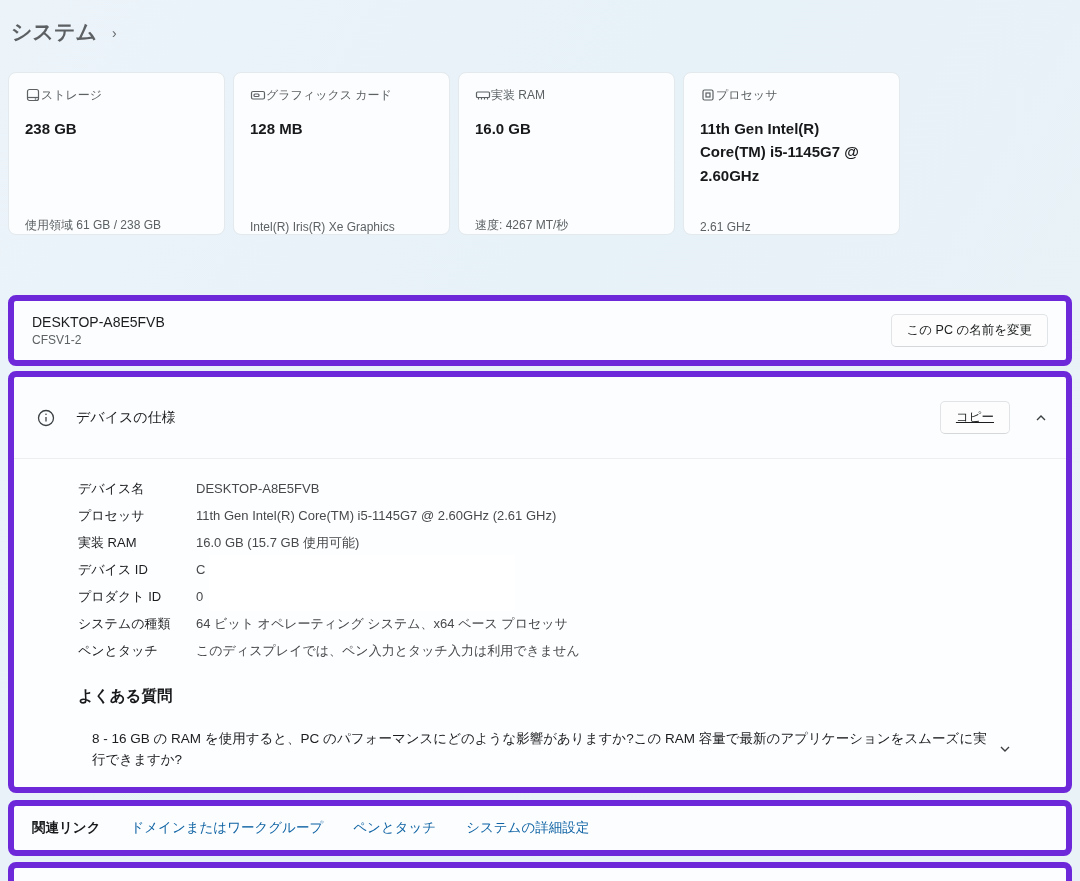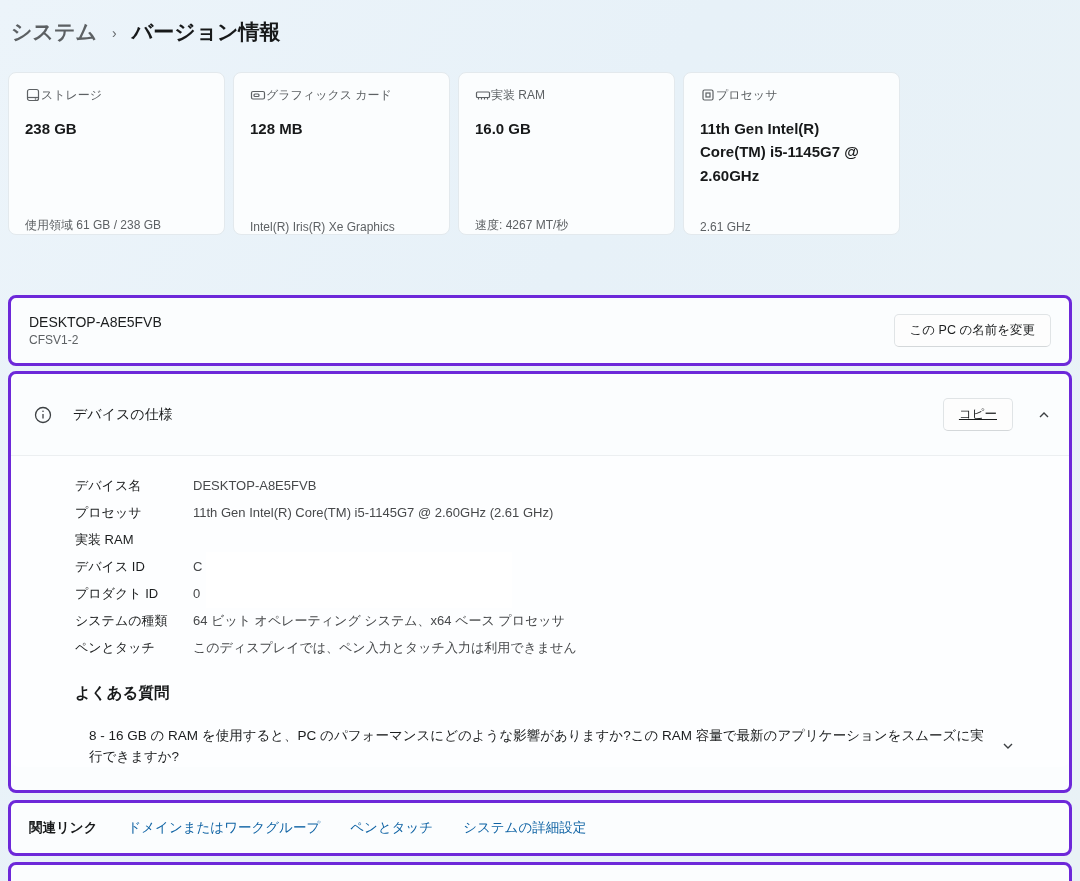--- a/index.html
+++ b/index.html
@@ -15,21 +15,21 @@
   .breadcrumb .sep{ color:#64686b; font-size:14px; font-weight:400; padding-top:2px;}
   .breadcrumb .current{ color:#17191a;}
   
   .cards-row{ position:absolute; left:8px; top:72px; display:flex; gap:8px;}
   .summary-card{ width:217px; height:163px; background:#fbfdfe; border:1px solid #e3e9ed; border-radius:8px; padding:14px 16px; position:relative;}
   .card-head{ display:flex; align-items:flex-start; color:#5d6164; font-size:12px;}
   .card-head svg{ flex:0 0 auto; }
   .card-value{ margin-top:13px; font-size:15px; font-weight:700; color:#17191a; line-height:1.55;}
   .card-detail{ position:absolute; left:16px; right:6px; bottom:0; font-size:12px; color:#5d6164; white-space:nowrap; overflow:hidden;}
   
-  .panel{ position:absolute; left:8px; width:1064px; background:#fbfdfe; border:3px solid #6d28d9; border-radius:8px;}
+  .panel{ position:absolute; left:8px; width:1064px; background:#fbfdfe; border:6px solid #6d28d9; border-radius:8px;}
   
   .device-name-card{ top:295px; height:71px; display:flex; align-items:center; padding:0 18px;}
   .dn-text{ display:flex; flex-direction:column; gap:3px;}
   .dn-name{ font-size:14px; color:#1b1d1e;}
   .dn-sub{ font-size:12px; color:#5d6164;}
   .win-button{ margin-left:auto; background:#fdfdfd; border:1px solid #e0e4e6; border-bottom-color:#d4d8da; border-radius:5px; font-size:12.5px; color:#1b1d1e; padding:7px 15px; cursor:pointer; font-family:inherit;text-align:right;}
   
   .specs-card{ top:371px; height:422px;}
   .specs-header{ height:82px; display:flex; align-items:center; padding:0 18px 0 22px; border-bottom:1px solid #eceff1;}
   .specs-title{ font-size:14px; color:#1b1d1e; margin-left:20px;}
@@ -53,21 +53,20 @@
   
   .bottom-card{ top:862px; height:34px; border-radius:8px 8px 0 0;}
   svg{ display:block; }
 </style>
 </head>
 <body>
 
 <div class="breadcrumb">
   <span class="parent">システム</span>
   <span class="sep">›</span>
-  <span class="current">バージョン情報</span>
 </div>
 
 <div class="cards-row">
 
   <div class="summary-card">
     <div class="card-head">
       <span>
         <svg width="16" height="16" viewBox="0 0 16 16" fill="none" stroke="#5d6164" stroke-width="1.2">
           <rect x="2.5" y="2.5" width="11" height="11" rx="2"></rect>
           <path d="M3 10.5 h10"></path>
@@ -153,20 +152,21 @@
     <div class="spec-row">
       <span class="spec-label">デバイス名</span>
       <span class="spec-value"><span>DESKTOP-A8E5FVB</span></span>
     </div>
     <div class="spec-row">
       <span class="spec-label">プロセッサ</span>
       <span class="spec-value"><span>11th Gen Intel(R) Core(TM) i5-1145G7 @ 2.60GHz (2.61 GHz)</span></span>
     </div>
     <div class="spec-row">
       <span class="spec-label">実装 RAM</span>
+      <span class="spec-value"><span>16.0 GB (15.7 GB 使用可能)</span></span>
     </div>
     <div class="spec-row">
       <span class="spec-label">デバイス ID</span>
       <span class="spec-value"><span>C</span>
         <span class="redaction"></span></span>
     </div>
     <div class="spec-row">
       <span class="spec-label">プロダクト ID</span>
       <span class="spec-value"><span>0</span>
         <span class="redaction"></span></span>

